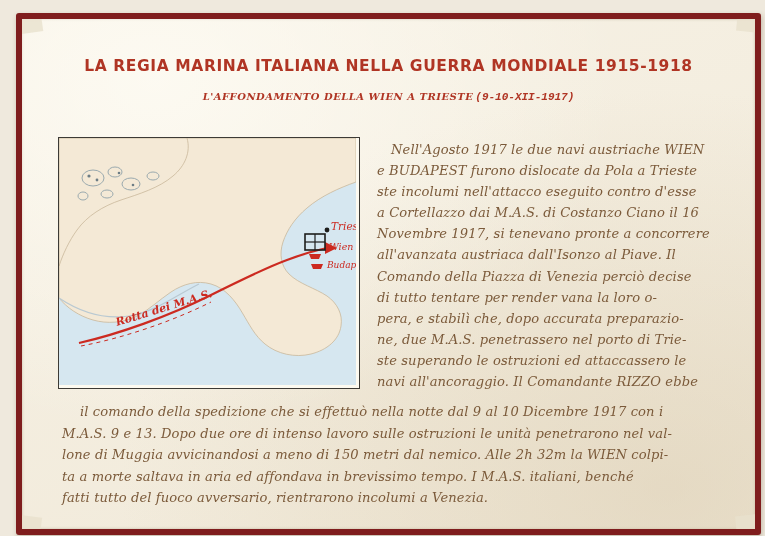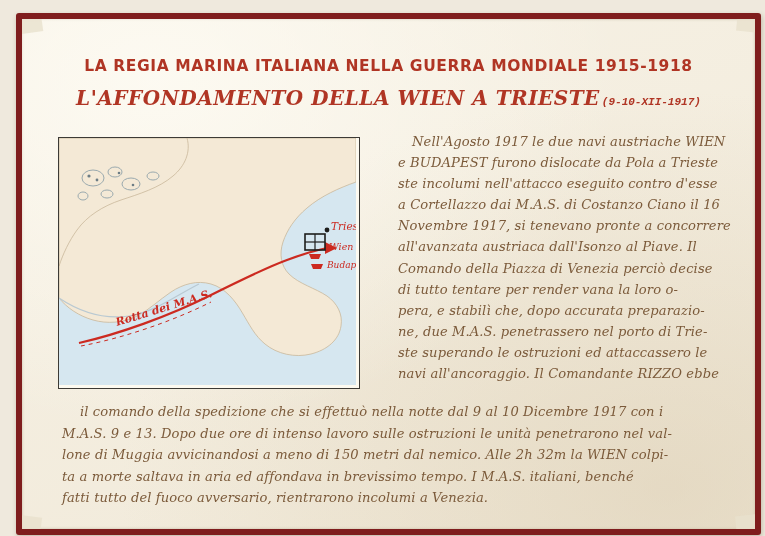--- a/index.html
+++ b/index.html
@@ -74,21 +74,21 @@
     font-weight: bold;
     white-space: nowrap;
     transform: scaleY(1.05);
   }
   .title-sub-wrap {
     margin-top: 11px;
     white-space: nowrap;
   }
   .title-sub {
     font-family: "DejaVu Serif", serif;
-    font-size: 20px;
+    font-size: 10px;
     font-style: italic;
     letter-spacing: 0.5px;
     color: #b03524;
     font-weight: bold;
   }
   .title-date {
     font-family: Liberation Mono, monospace;
     font-size: 11px;
     font-style: italic;
     color: #b03524;
@@ -107,24 +107,23 @@
     border: 1.5px solid #3c3a35;
     z-index: 3;
     overflow: hidden;
   }
   .map-svg { display: block; }
 
   
   .right-text {
     position: absolute;
     left: 355px;
-    top: 112px;
+    top: 120px;
     width: 352px;
     z-index: 3;
-    margin-left: 21px;
   }
   .hand-line {
     font-family: "DejaVu Serif", serif;
     font-style: italic;
     font-size: 13.1px;
     line-height: 21.1px;
     color: #7b5a3a;
     white-space: nowrap;
     letter-spacing: 0.1px;
   }

